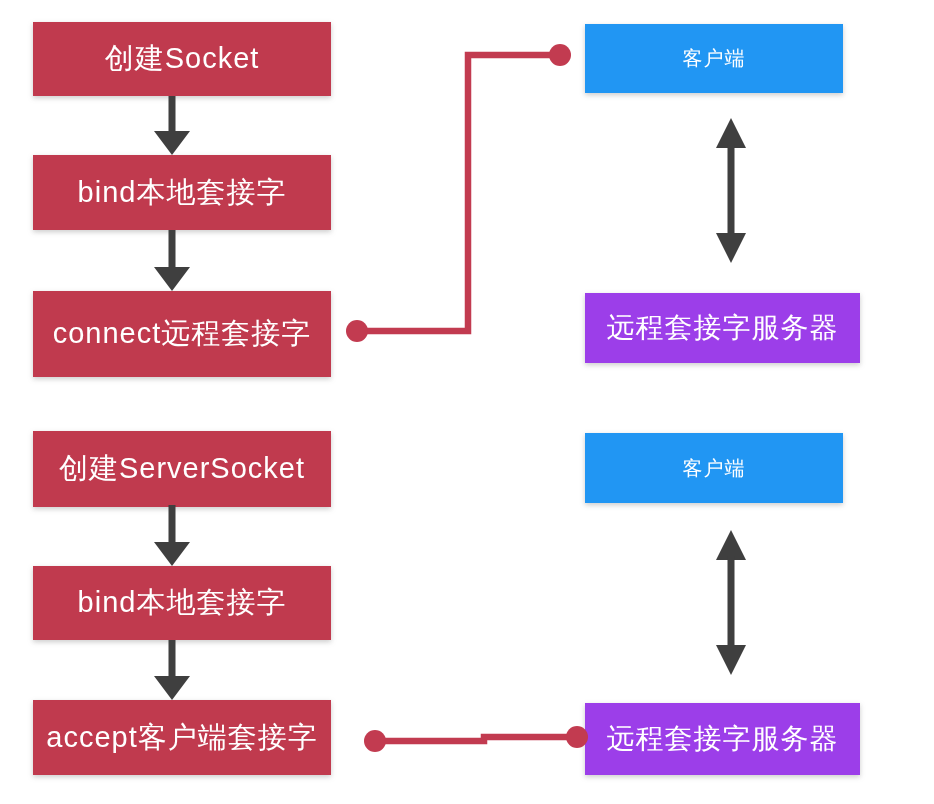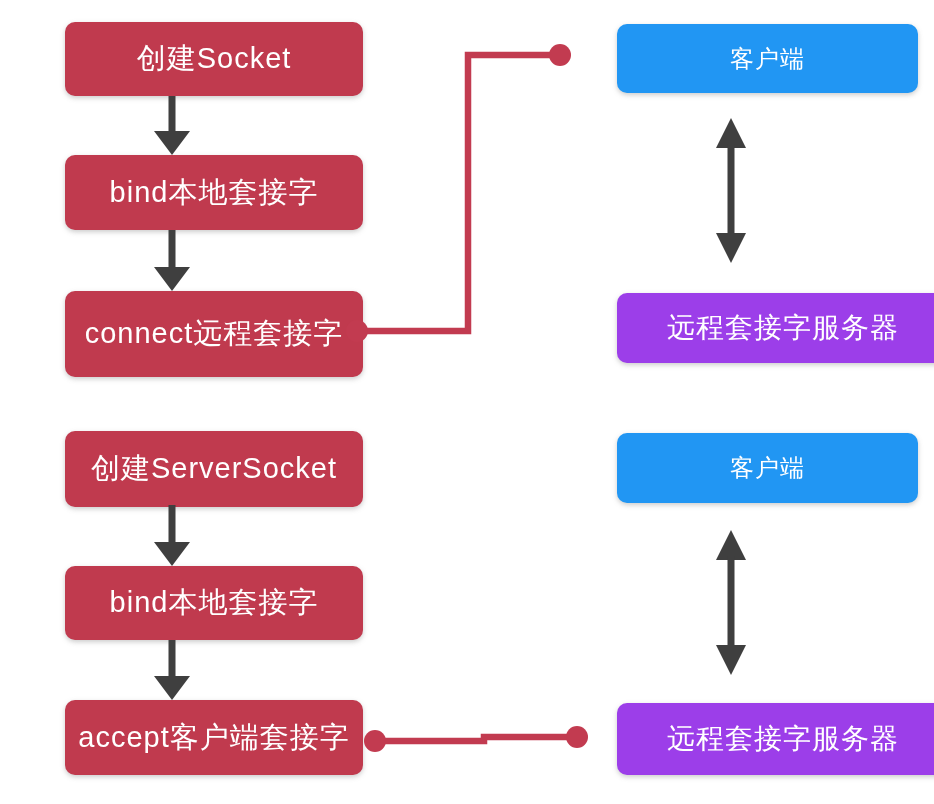--- a/index.html
+++ b/index.html
@@ -22,41 +22,40 @@
     height: 804px;
     background: var(--background);
     overflow: hidden;
   }
   .node {
     position: absolute;
     display: flex;
     align-items: center;
     justify-content: center;
     color: var(--text);
-    border-radius: 10px;
+    border-radius: 0;
     text-align: right;
     box-shadow: 0 2px 5px rgba(110,110,110,0.35);
     letter-spacing: 1px;
-    margin-left: 32px;
   }
   .node.red {
     left: 33px;
     width: 298px;
     background: var(--box-red);
     font-size: 29px;
   }
   .node.blue {
     left: 585px;
-    width: 301px;
+    width: 258px;
     background: var(--box-blue);
-    font-size: 24px;
+    font-size: 20px;
   }
   .node.purple {
     left: 585px;
-    width: 332px;
+    width: 275px;
     background: var(--box-purple);
     font-size: 28px;
   }
   .arrow-svg { position: absolute; display: block; }
   .arrow-shape { fill: var(--arrow-dark); }
   .connector-overlay {
     position: absolute;
     left: 0; top: 0;
     width: 934px;
     height: 804px;

